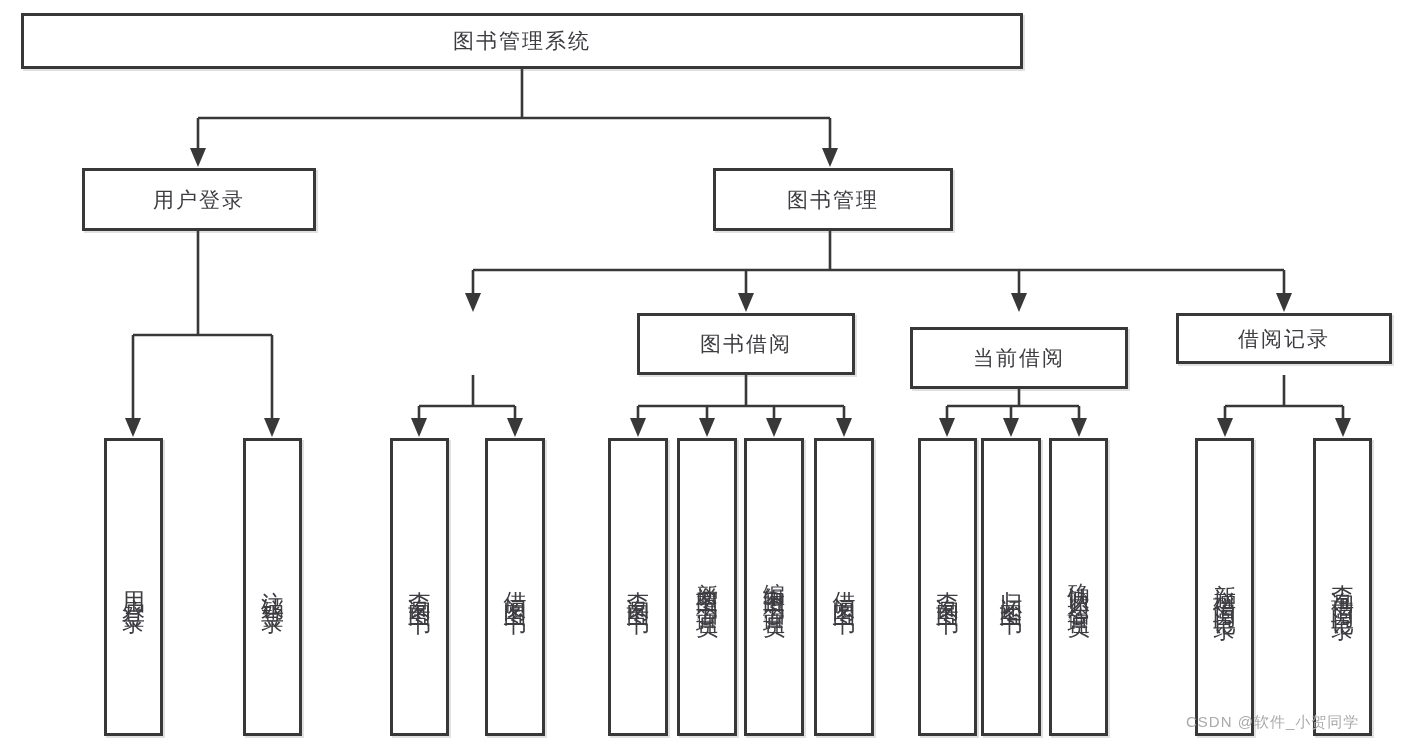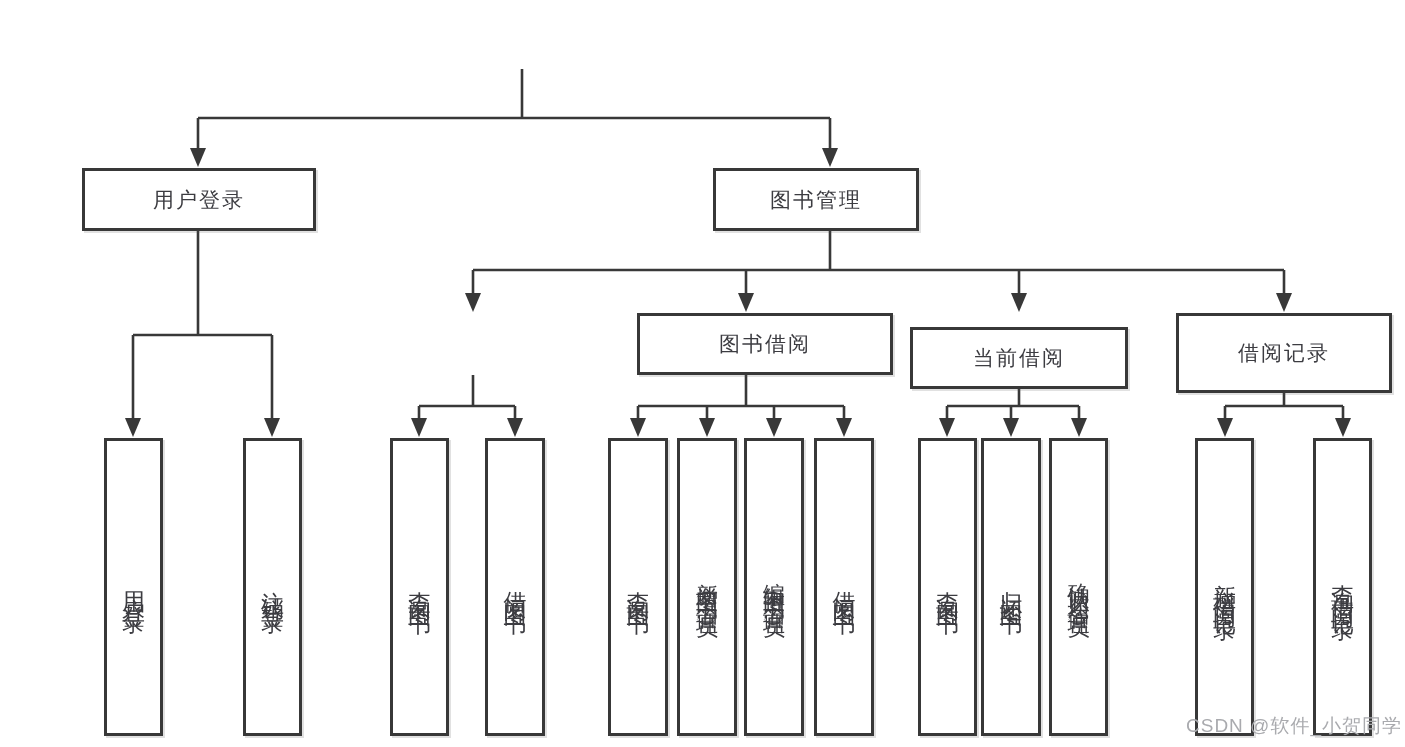--- a/index.html
+++ b/index.html
@@ -40,21 +40,21 @@
     text-orientation:mixed;
     font-size:23px;color:var(--text);
     letter-spacing:7px;
     line-height:1;
     white-space:nowrap;
   }
   .vbox.long span{letter-spacing:5px;font-size:22px;}
   #watermark{
     position:absolute;
     left:1186px;top:713px;
-    font-size:19px;
+    font-size:15px;
     color:var(--wm);
     letter-spacing:1px;
     z-index:6;
     white-space:nowrap;
   }
 </style>
 </head>
 <body>
 
 <div id="stage">
@@ -99,27 +99,28 @@
 
       <polygon points="939,418 955,418 947,437"></polygon>
       <polygon points="1003,418 1019,418 1011,437"></polygon>
       <polygon points="1071,418 1087,418 1079,437"></polygon>
 
       <polygon points="1217,418 1233,418 1225,437"></polygon>
       <polygon points="1335,418 1351,418 1343,437"></polygon>
     </g>
   </svg>
 
+  <div class="hbox" style="left:21px;top:13px;width:1002px;height:56px;">图书管理系统</div>
 
   <div class="hbox" style="left:82px;top:168px;width:234px;height:63px;">用户登录</div>
-  <div class="hbox" style="left:713px;top:168px;width:206px;height:63px;">图书管理</div>
+  <div class="hbox" style="left:713px;top:168px;width:240px;height:63px;">图书管理</div>
 
-  <div class="hbox" style="left:637px;top:313px;width:256px;height:62px;">图书借阅</div>
+  <div class="hbox" style="left:637px;top:313px;width:218px;height:62px;">图书借阅</div>
   <div class="hbox" style="left:910px;top:327px;width:218px;height:62px;">当前借阅</div>
-  <div class="hbox" style="left:1176px;top:313px;width:216px;height:80px;">借阅记录</div>
+  <div class="hbox" style="left:1176px;top:313px;width:216px;height:51px;">借阅记录</div>
 
   <div class="vbox" style="left:104px;">
     <span>用户登录</span>
     </div>
   <div class="vbox" style="left:243px;">
     <span>注销登录</span>
     </div>
 
   <div class="vbox" style="left:390px;">
     <span>查询图书</span>

